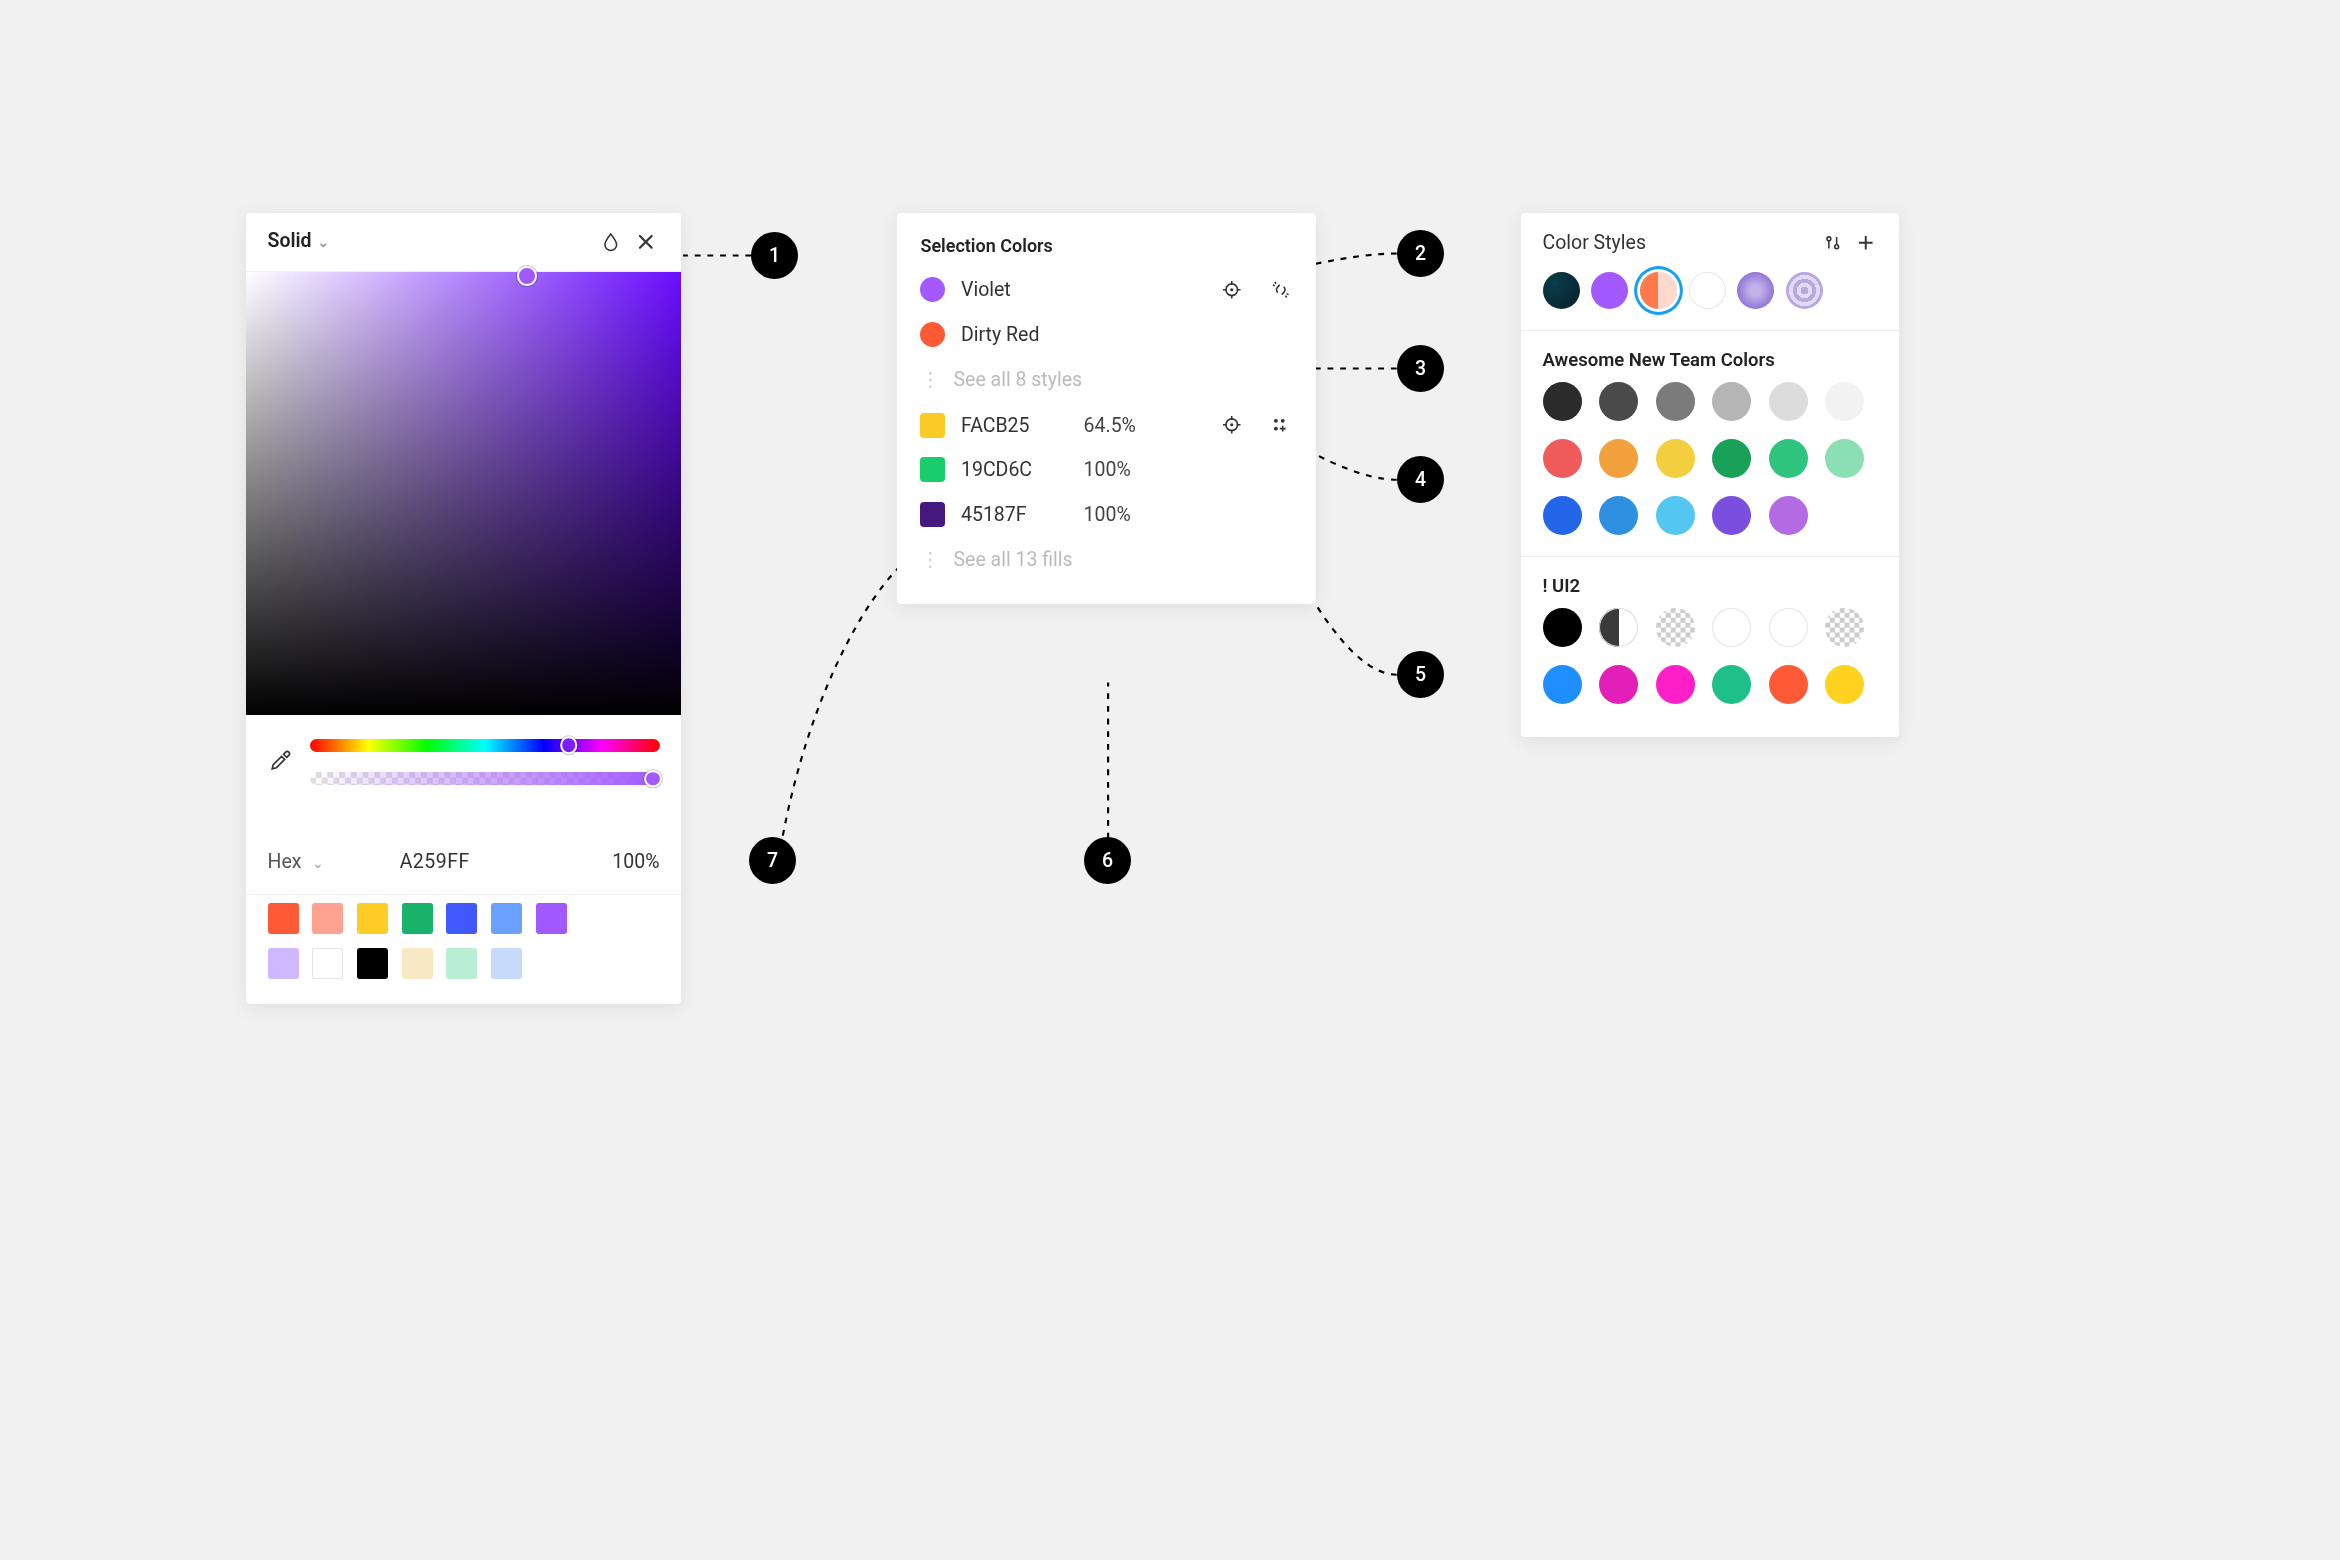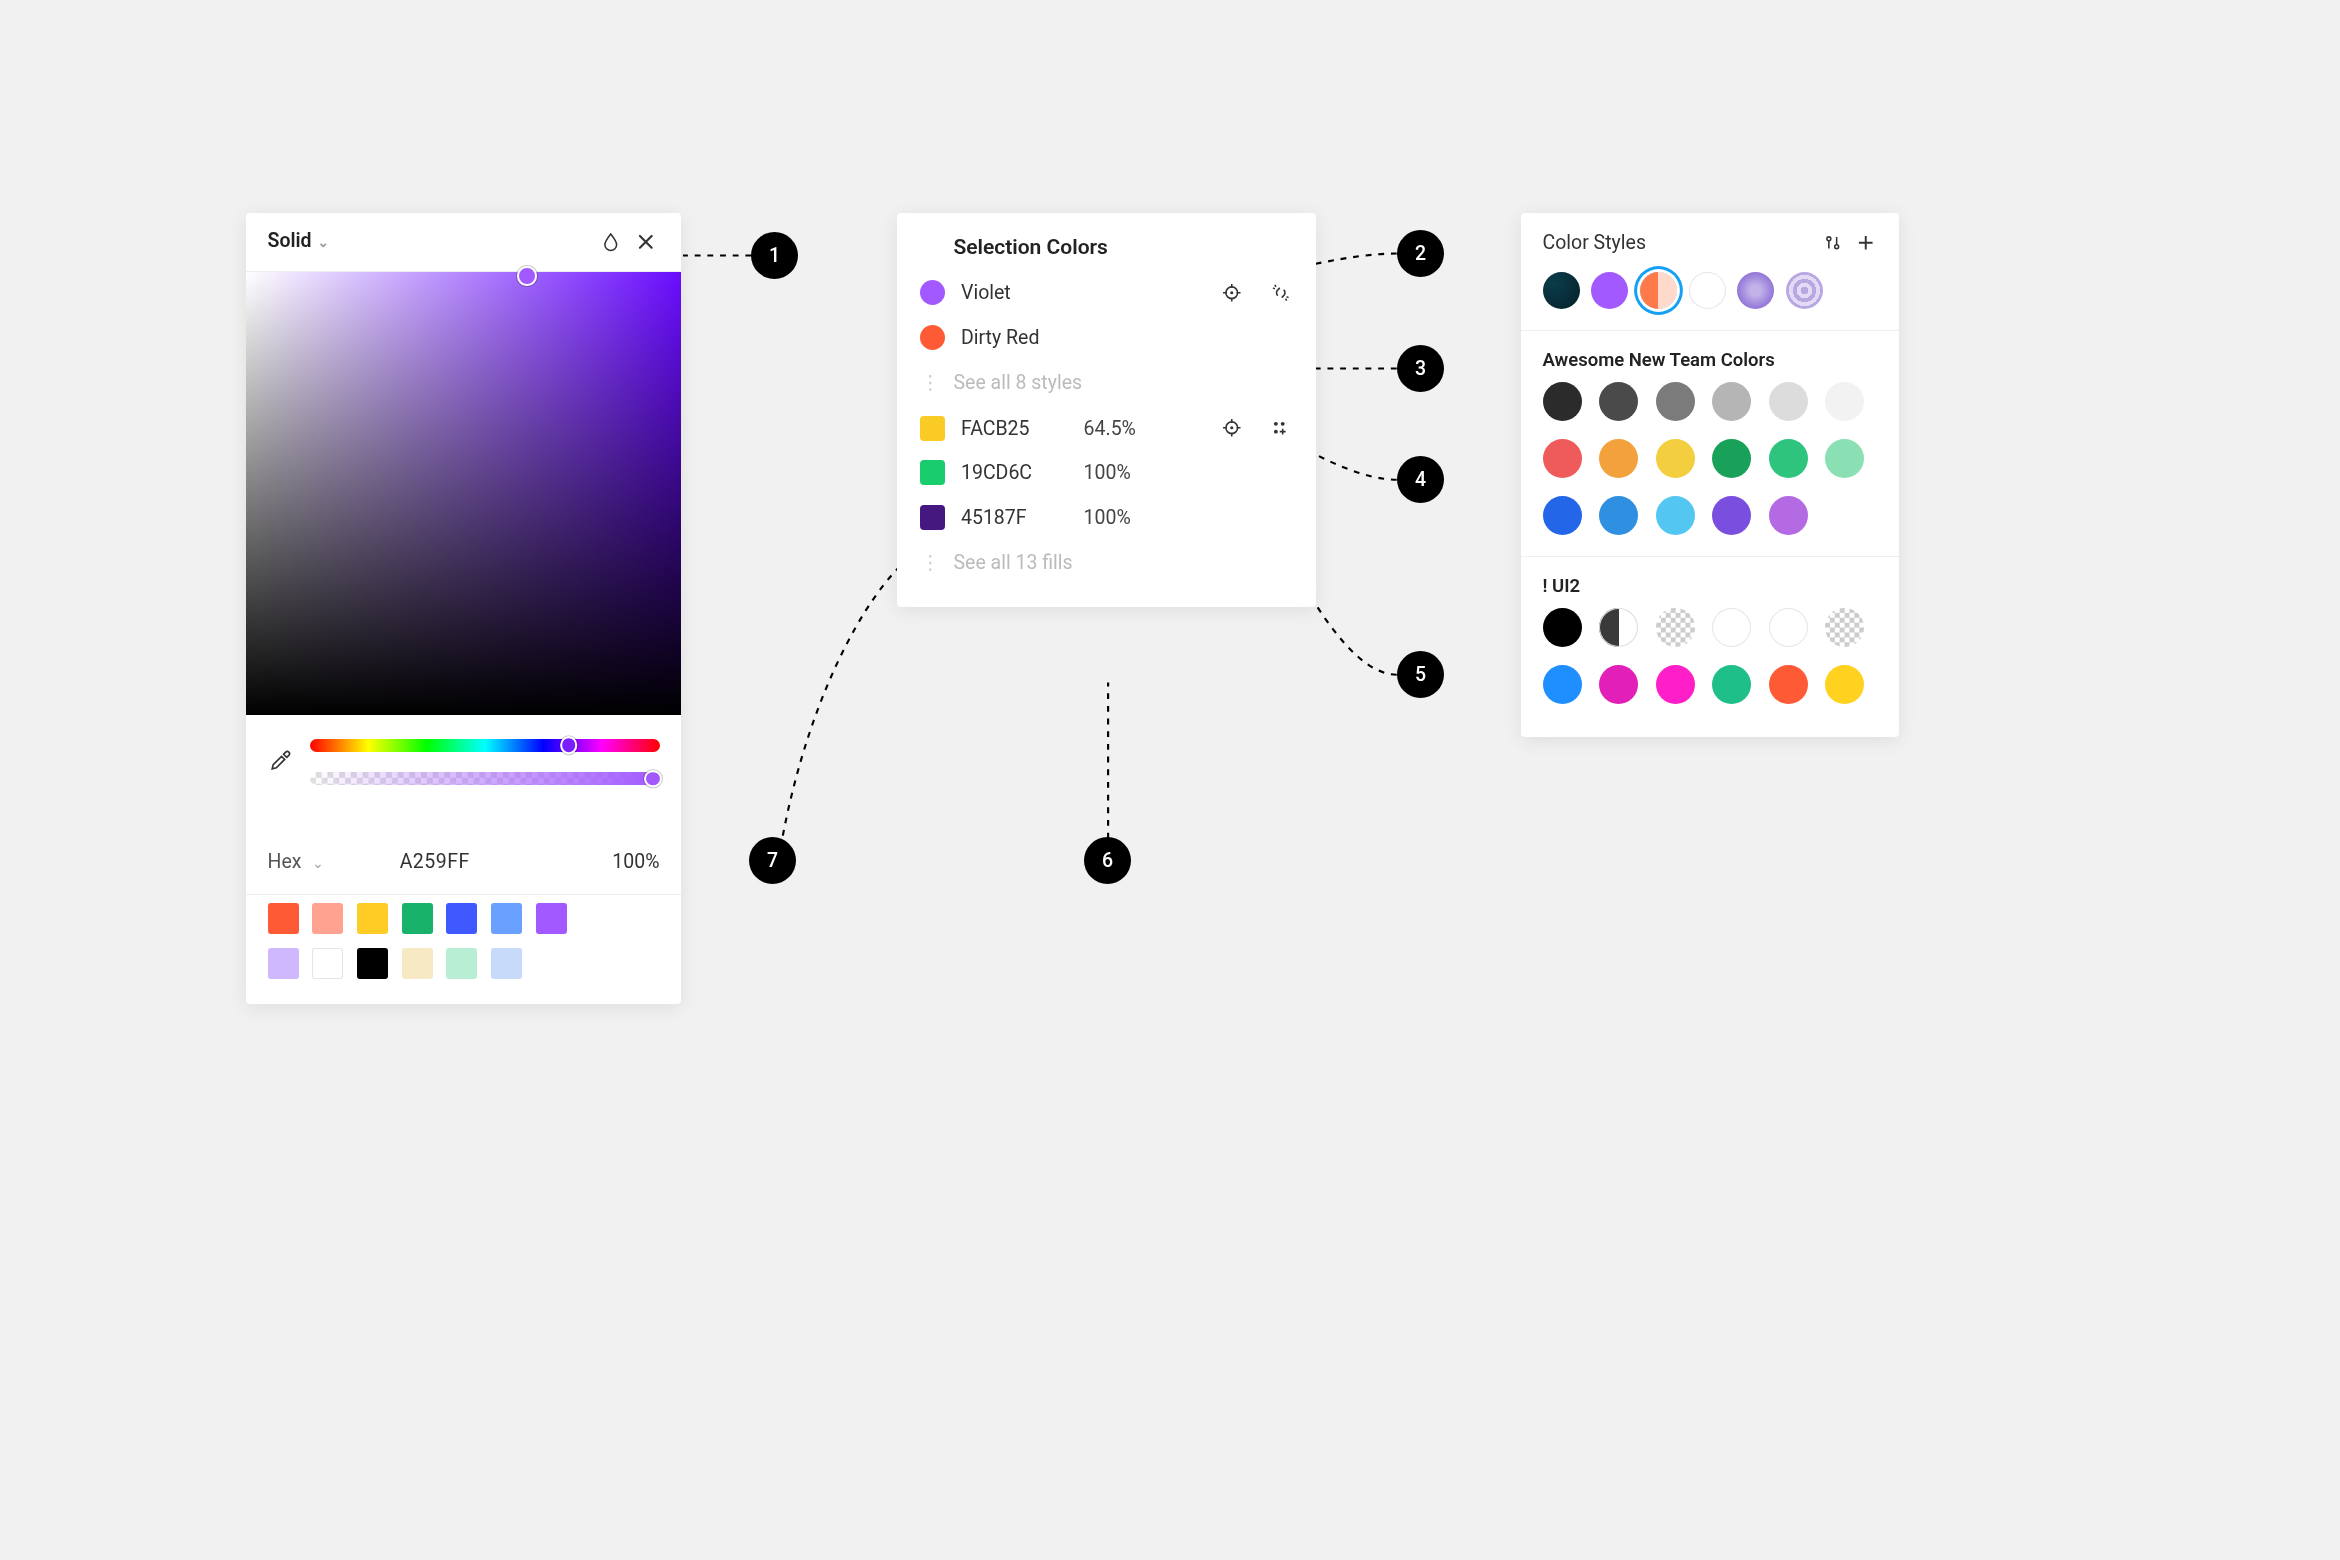--- a/index.html
+++ b/index.html
@@ -72,21 +72,21 @@
     .hex-label { color:#555; cursor:pointer;margin-top:43px; }
     .hex-val { letter-spacing:0.5px; margin-left: 47px; }
     .hex-pct { margin-left: auto; }
     .divider { height:1px; background:#eee; }
     .doc-row { padding: 19.5px 21.5px 9.8px; display:flex; align-items:center; color:#444;}
     .swatch-grid { padding: 7.8px 21.5px 25px; display:flex; flex-wrap:wrap; gap:13.7px; width: 371px;}
     .swatch { width: 31px; height: 31px; border-radius: 2.9px; }
 
     
     .selection-panel { left: 897px; top: 213px; width: 419px; padding: 21.5px 0; }
-    .section-title { font-weight: 600; font-size: 21px; padding: 0 23.4px 11.7px; color:#222;margin-left:33px; }
+    .section-title { font-weight: 600; font-size: 18px; padding: 0 23.4px 11.7px; color:#222; }
     .sc-row { display:flex; align-items:center; padding: 9.8px 23.4px; gap:15.6px; }
     .dot { width: 25px; height:25px; border-radius:50%; }
     .sq { width: 25px; height:25px; border-radius:3.9px; }
     .sc-label { color:#333; flex:1; }
     .sc-pct { color:#444; margin-right: 14px; }
     .mini-icon { width:23.4px; height:23.4px; display:flex; align-items:center; justify-content:center; cursor:pointer; color:#444; }
     .see-all { display:flex; align-items:center; gap:15.6px; padding: 11.7px 23.4px; color:#bbb; }
     .vdots { color:#ccc; letter-spacing:-2px; }
 
     

